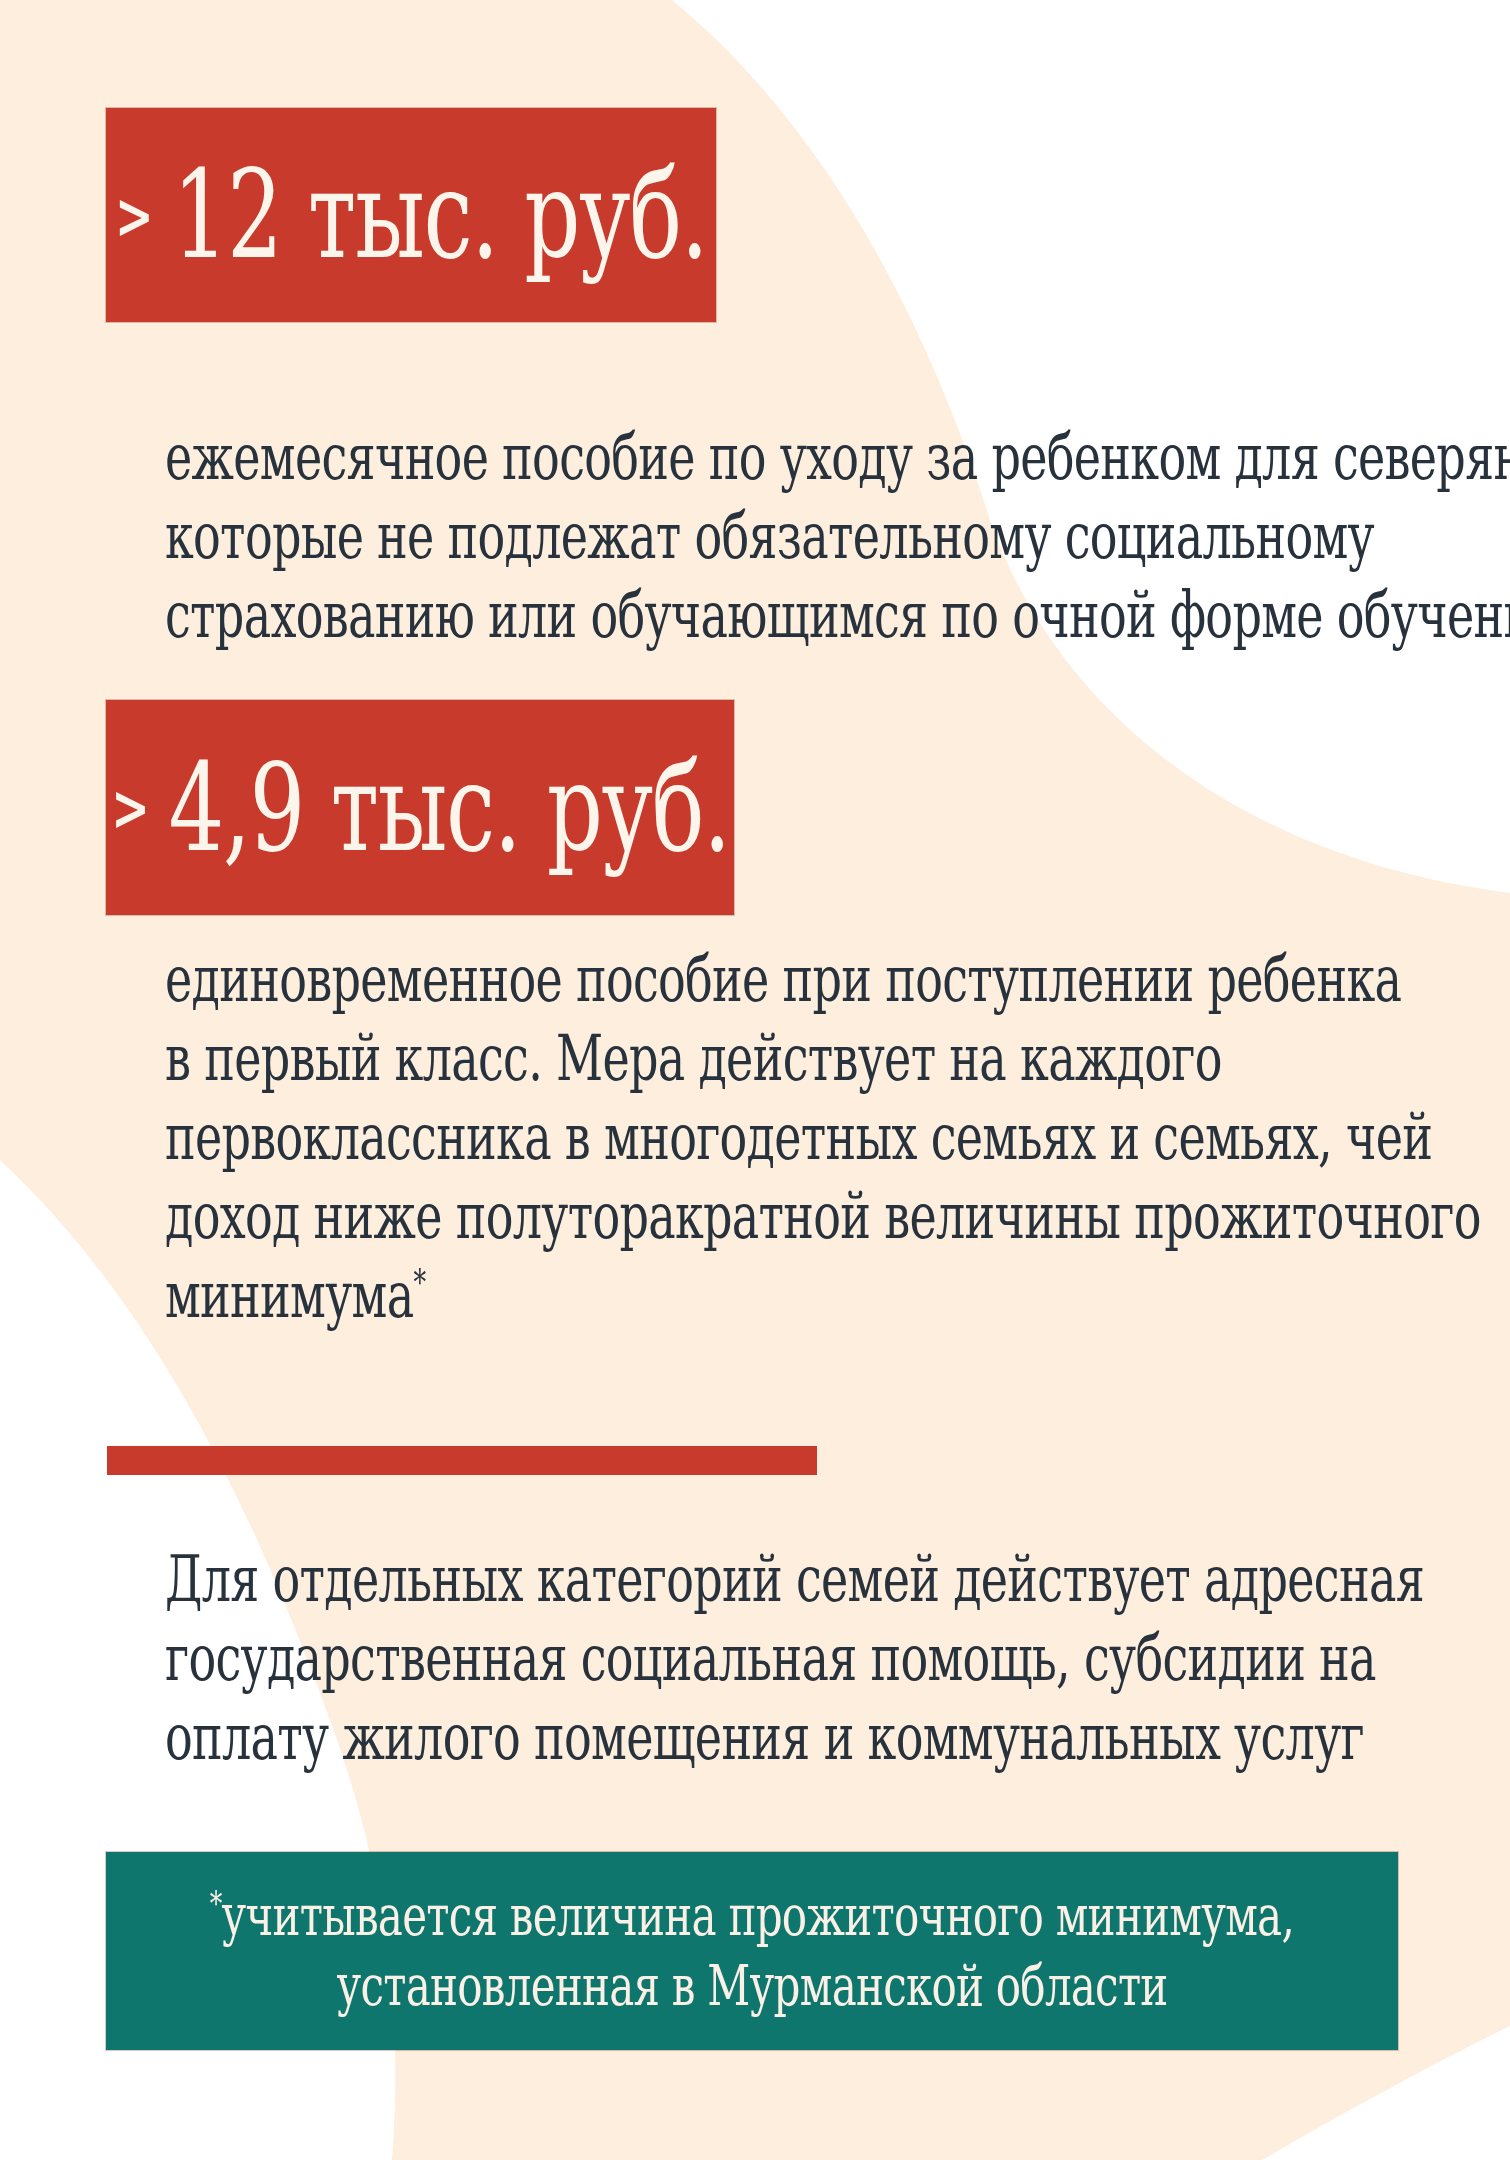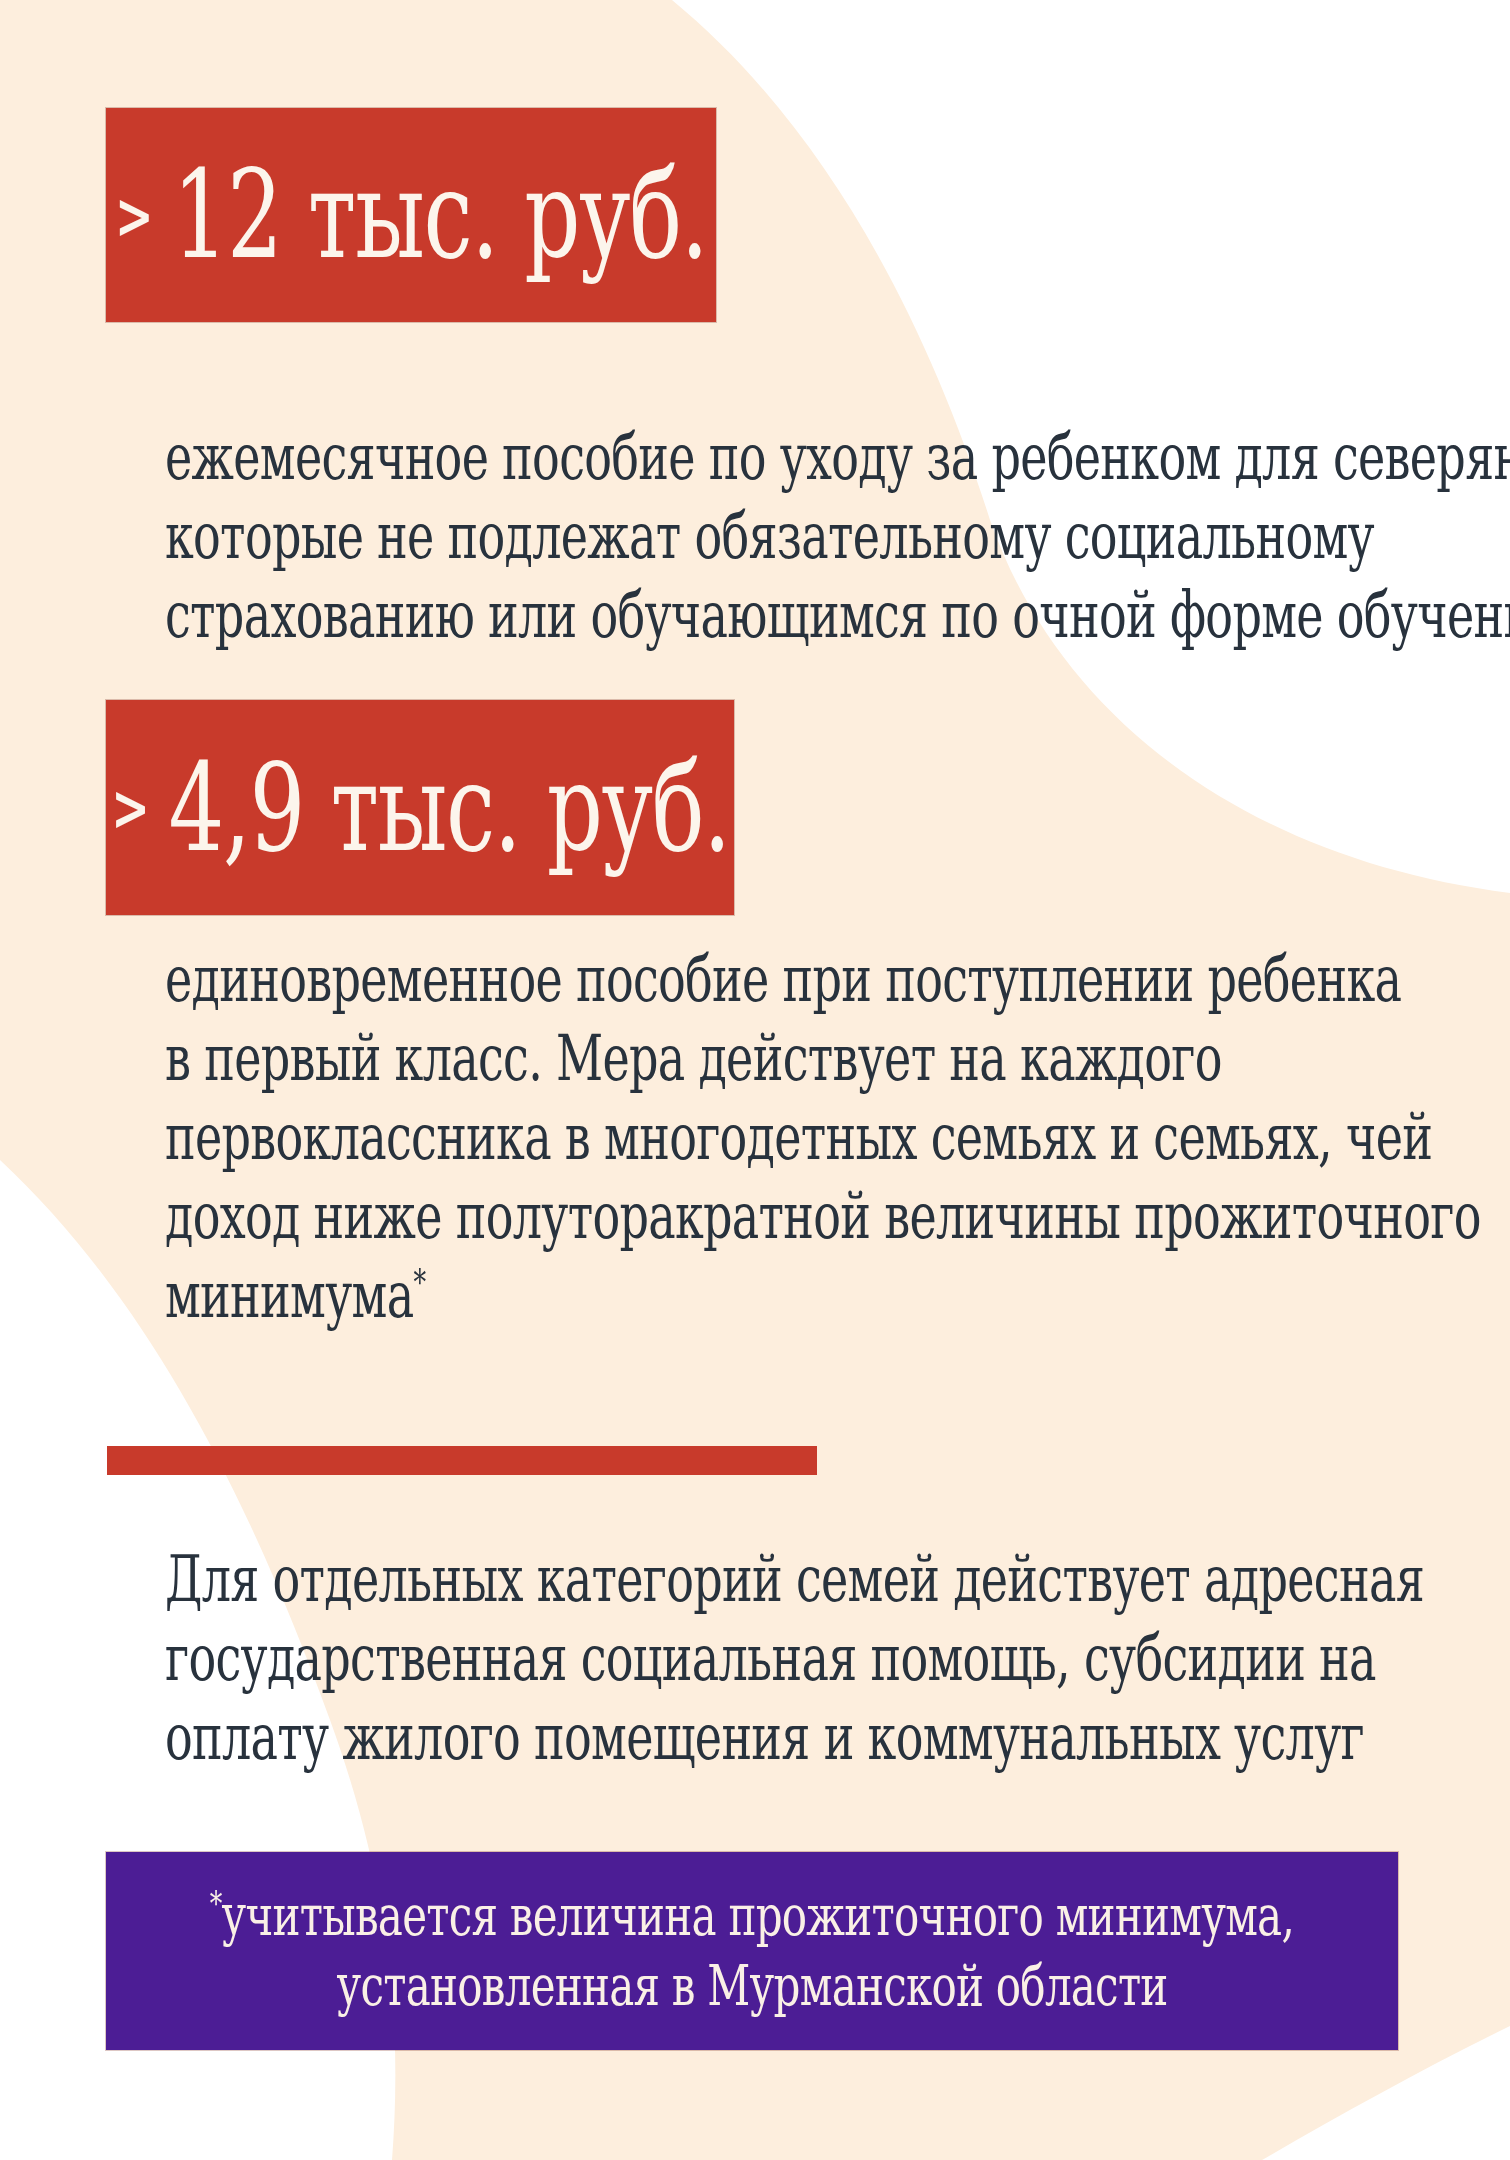--- a/index.html
+++ b/index.html
@@ -80,21 +80,21 @@
     height: 29px;
     background: #c83a2b;
   }
 
   .footnote-box {
     position: absolute;
     left: 106px;
     top: 1852px;
     width: 1292px;
     height: 198px;
-    background: #4c1d95;
+    background: #0f766e;
     color: #faf0e6;
     display: flex;
     flex-direction: column;
     align-items: center;
     justify-content: center;
     box-shadow: 0 0 0 1px rgba(120,30,20,0.25);
   }
   .fn-line {
     font-size: 56px;
     line-height: 70px;

